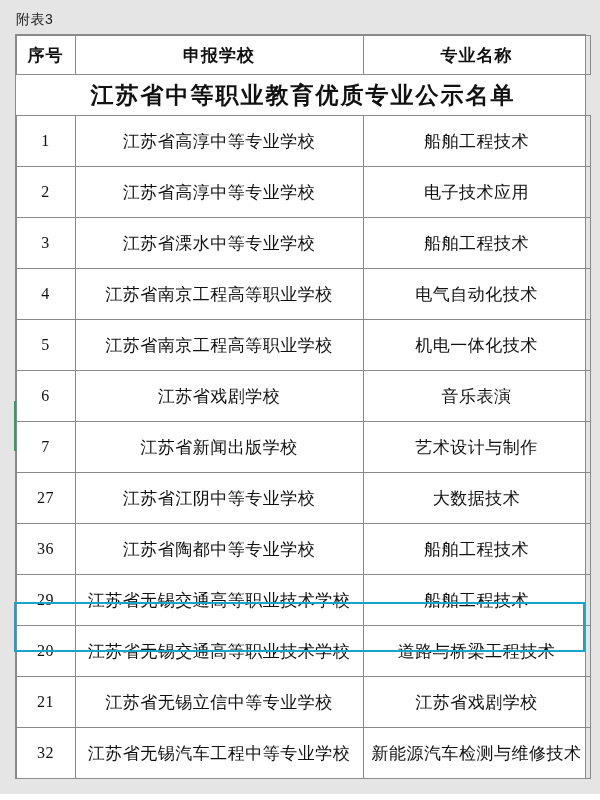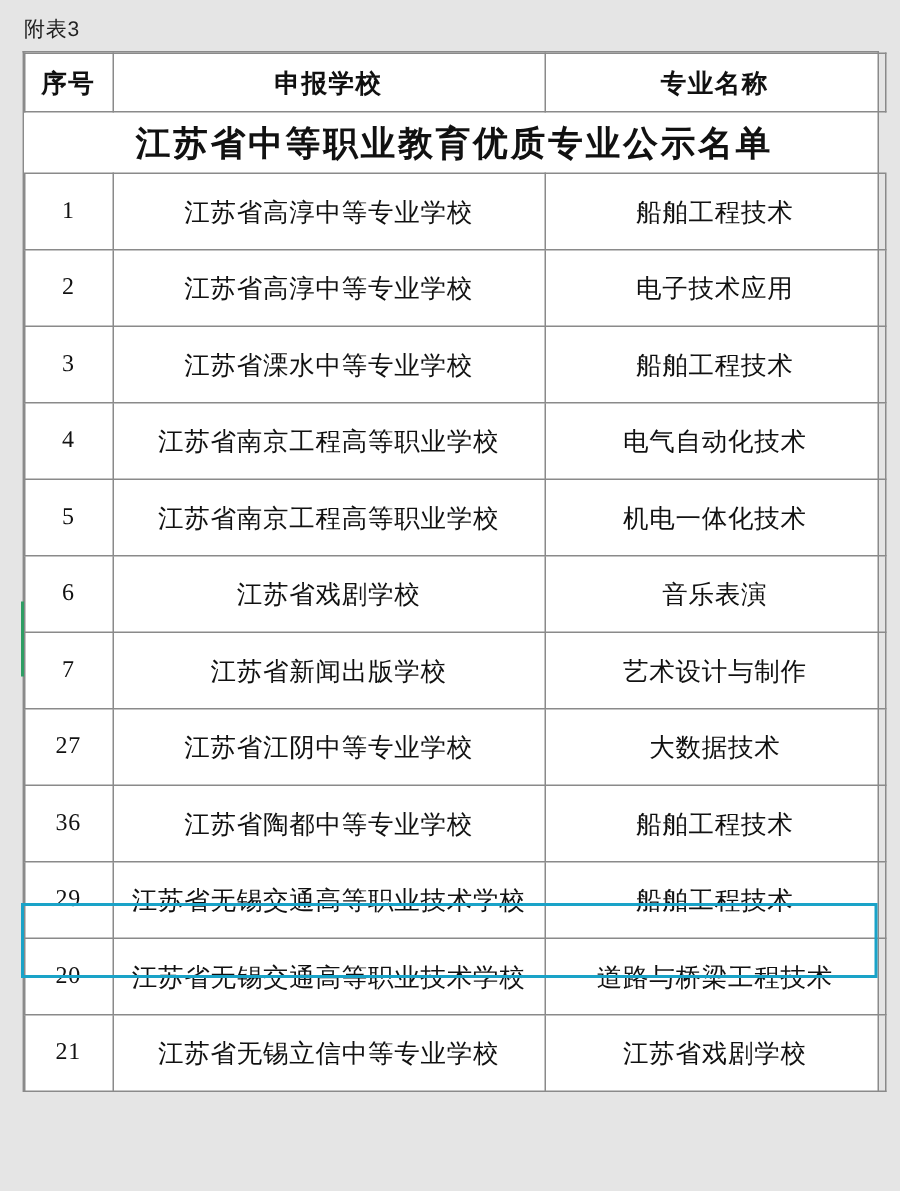--- a/index.html
+++ b/index.html
@@ -177,20 +177,25 @@
       <tr>
         <td class="row-cell num">20</td>
         <td class="row-cell">江苏省无锡交通高等职业技术学校</td>
         <td class="row-cell">道路与桥梁工程技术</td>
       </tr>
       <tr>
         <td class="row-cell num">21</td>
         <td class="row-cell">江苏省无锡立信中等专业学校</td>
         <td class="row-cell">江苏省戏剧学校</td>
       </tr>
+      <tr>
+        <td class="row-cell num">32</td>
+        <td class="row-cell">江苏省无锡汽车工程中等专业学校</td>
+        <td class="row-cell">新能源汽车检测与维修技术</td>
+      </tr>
     </tbody>
       </table>
   </div>
 
   <div class="hl-box" style="left:14px; top:602px; width:571px; height:50px;"></div>
   <div class="hl-partial" style="left:14px; top:401px; width:58px; height:50px;"></div>
 
   <div class="bottom-fade"></div>
 </div>
 

